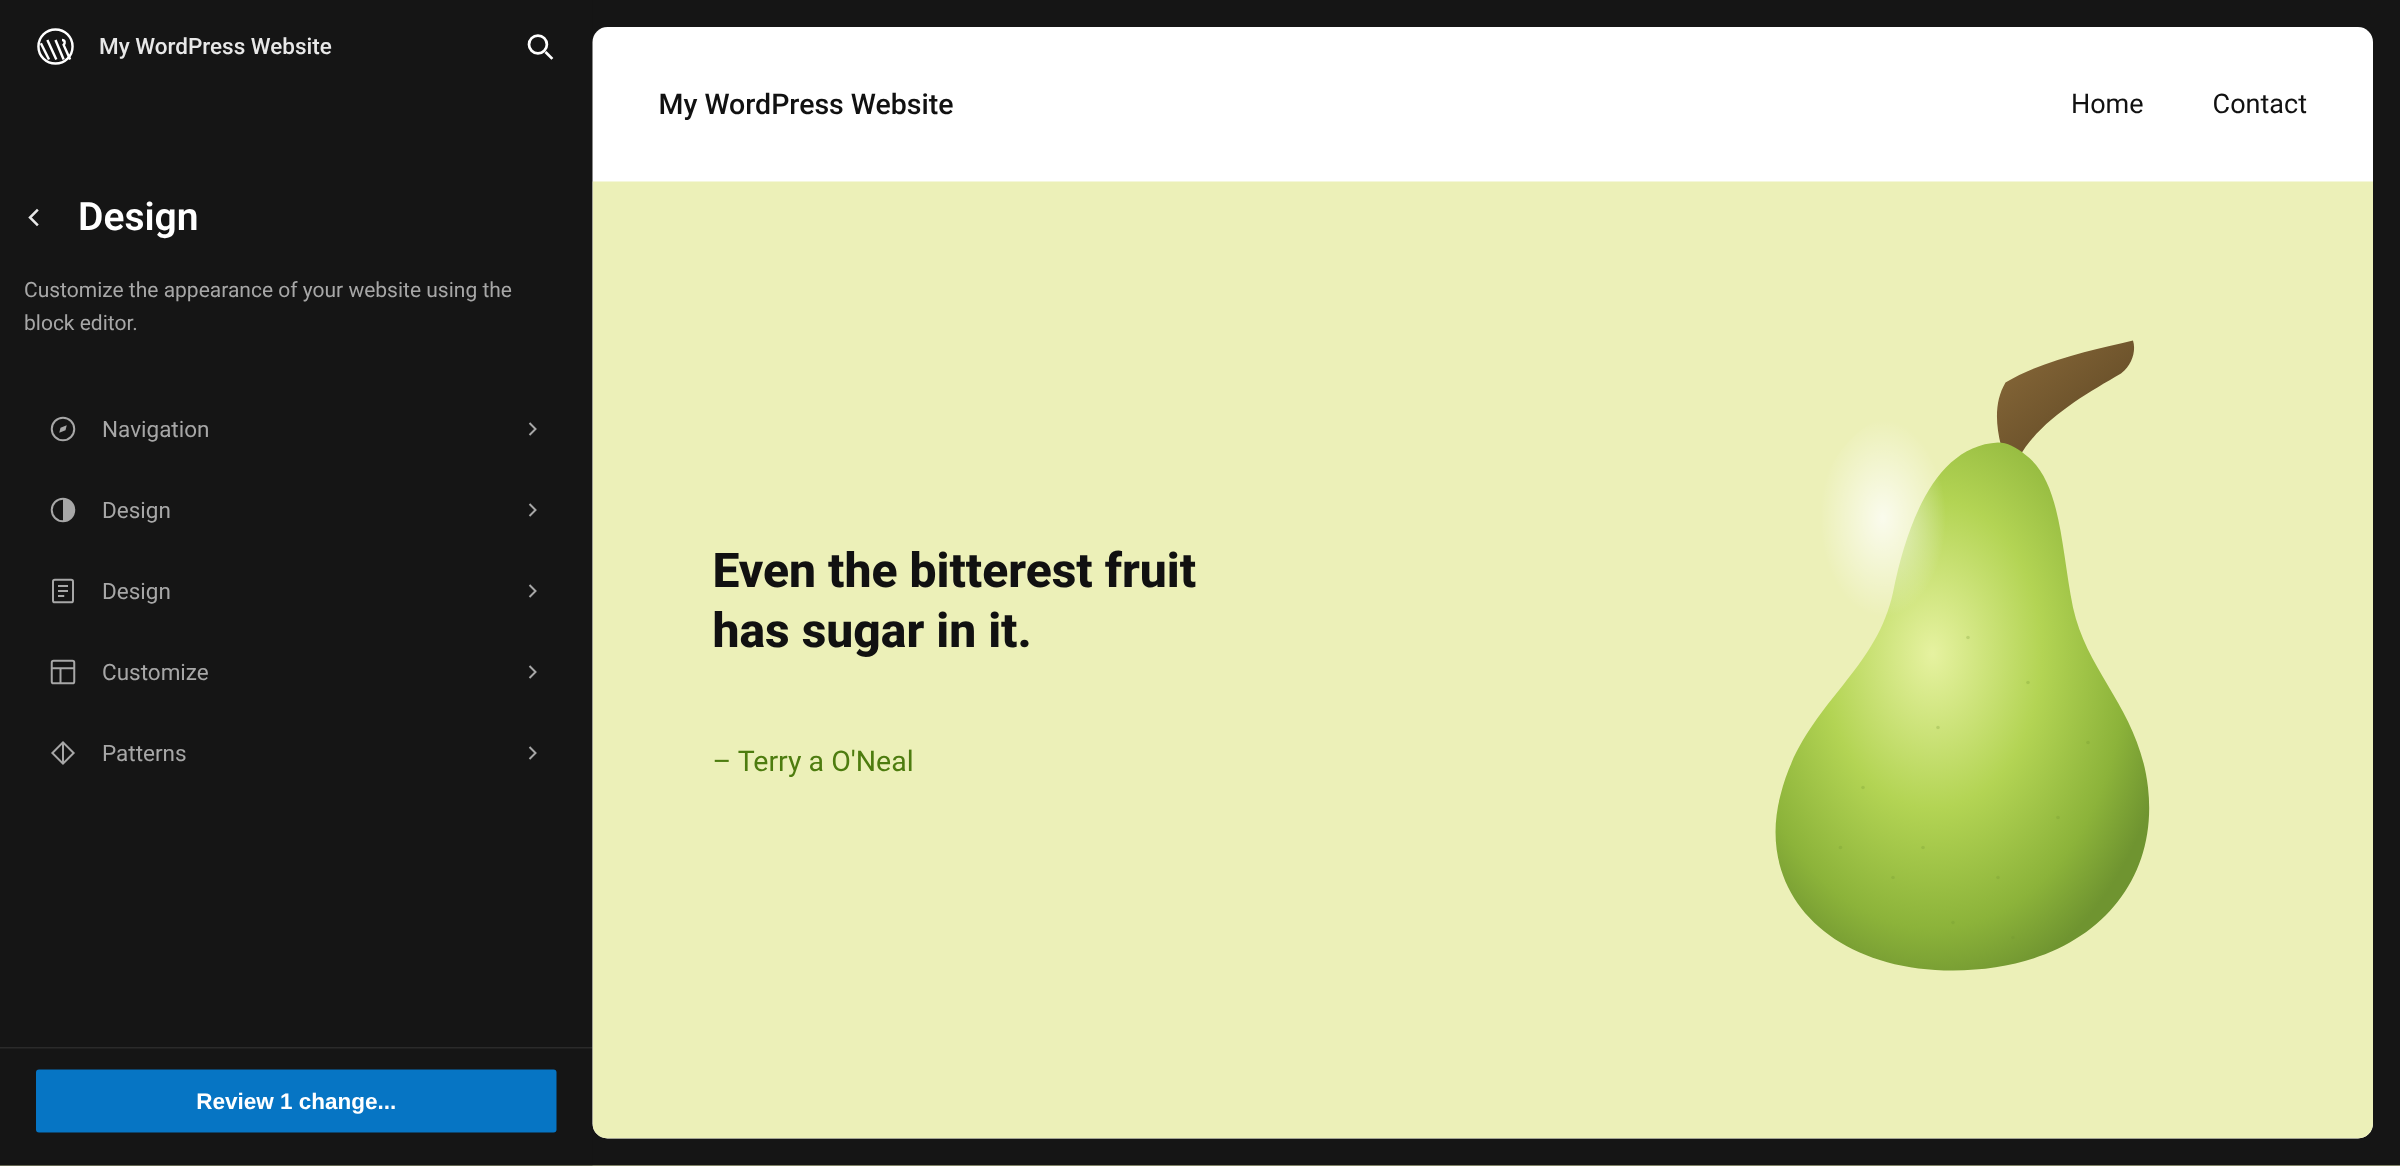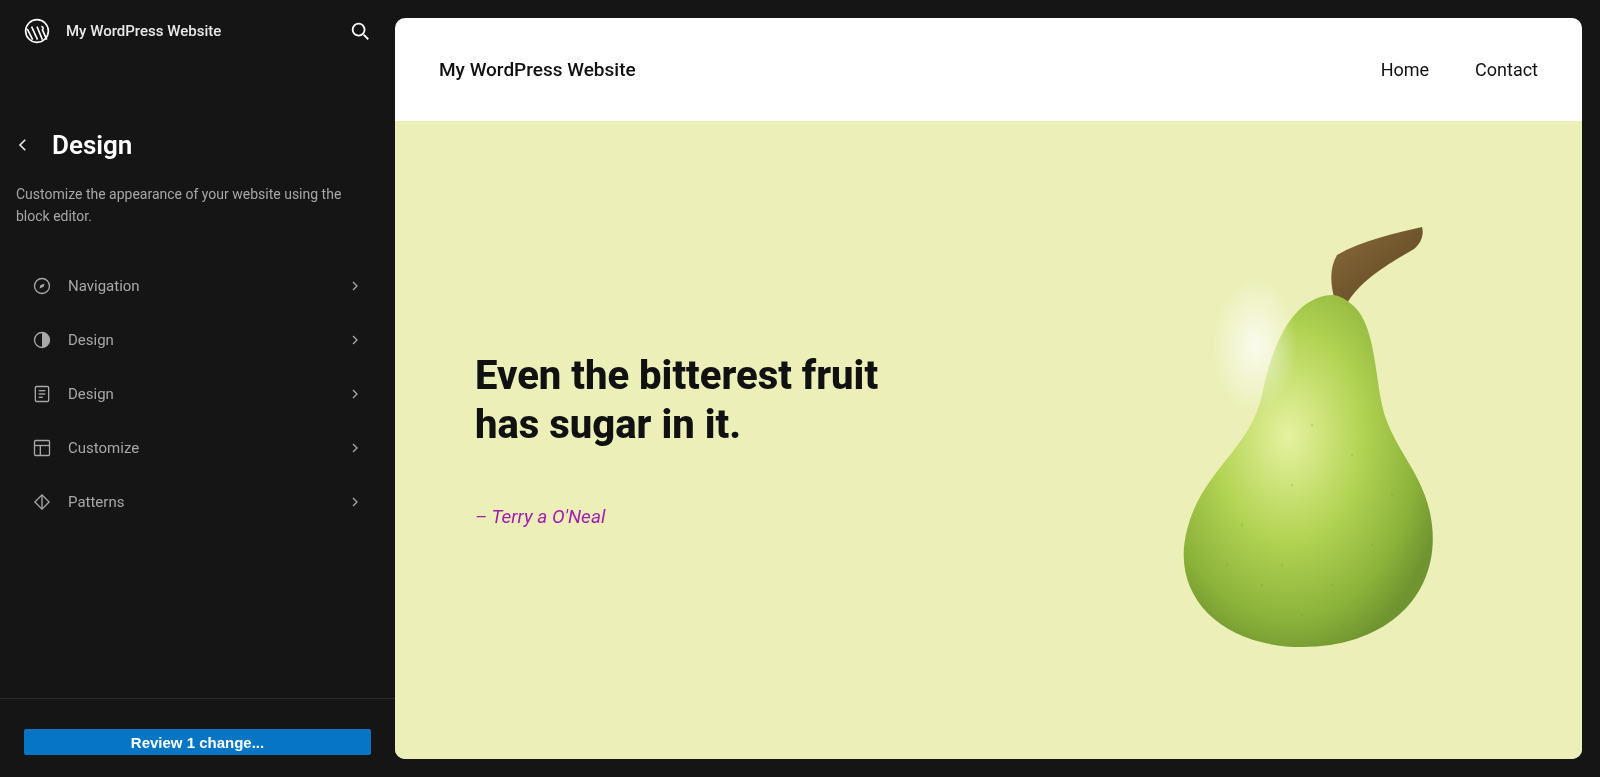--- a/index.html
+++ b/index.html
@@ -56,21 +56,21 @@
     .nav-item .lead-icon { width:20px; height:20px; display:flex; align-items:center; justify-content:center; }
     .nav-item .lead-icon svg { width:20px; height:20px; }
     .nav-item .chev { margin-left:auto; display:flex; }
     .nav-item .chev svg { width:16px; height:16px; }
     .footer-divider {
       position:absolute; bottom:78px; left:0; right:0; height:1px; background:#2a2a2a;
     }
     .review-btn {
       position:absolute; bottom:22px; left:24px; right:24px;
       background:#0675c4; color:#fff;
-      border:none; height:26px; font-size:15px; font-weight:600;
+      border:none; height:42px; font-size:15px; font-weight:600;
       cursor:pointer; border-radius:2px;
     }
 
     .canvas {
       flex:1; padding: 18px 18px 18px 0; display:flex;
     }
     .preview {
       background:#fff; border-radius:10px; width:100%; height:100%;
       display:flex; flex-direction:column; overflow:hidden; position:relative;
     }
@@ -81,24 +81,24 @@
     .preview-site-title { font-size:19px; font-weight:500; color:#111; }
     .preview-nav { margin-left:auto; display:flex; gap: 46px; }
     .preview-nav a { color:#111; font-size:18px; text-decoration:none; cursor:pointer; }
     .hero {
       flex:1; background:#ecf0b8; display:flex; align-items:center;
       padding: 0 60px 0 80px; gap: 40px; position:relative;
     }
     .hero-text { max-width: 540px; }
     .hero-quote {
       color:#111; font-weight:800;
-      font-size: 40px; line-height:1.22;
+      font-size: 32px; line-height:1.22;
     }
     .hero-attrib {
-      color:#a21caf; font-size:19px; margin-top: 56px; font-style: italic;
+      color:#4d7c0f; font-size:19px; margin-top: 56px;
     }
     .pear-wrap { margin-left:auto; margin-right: 60px; }
 
     svg { display:block; }
   </style>
 </head>
 <body>
 
 <div class="sidebar">
 

